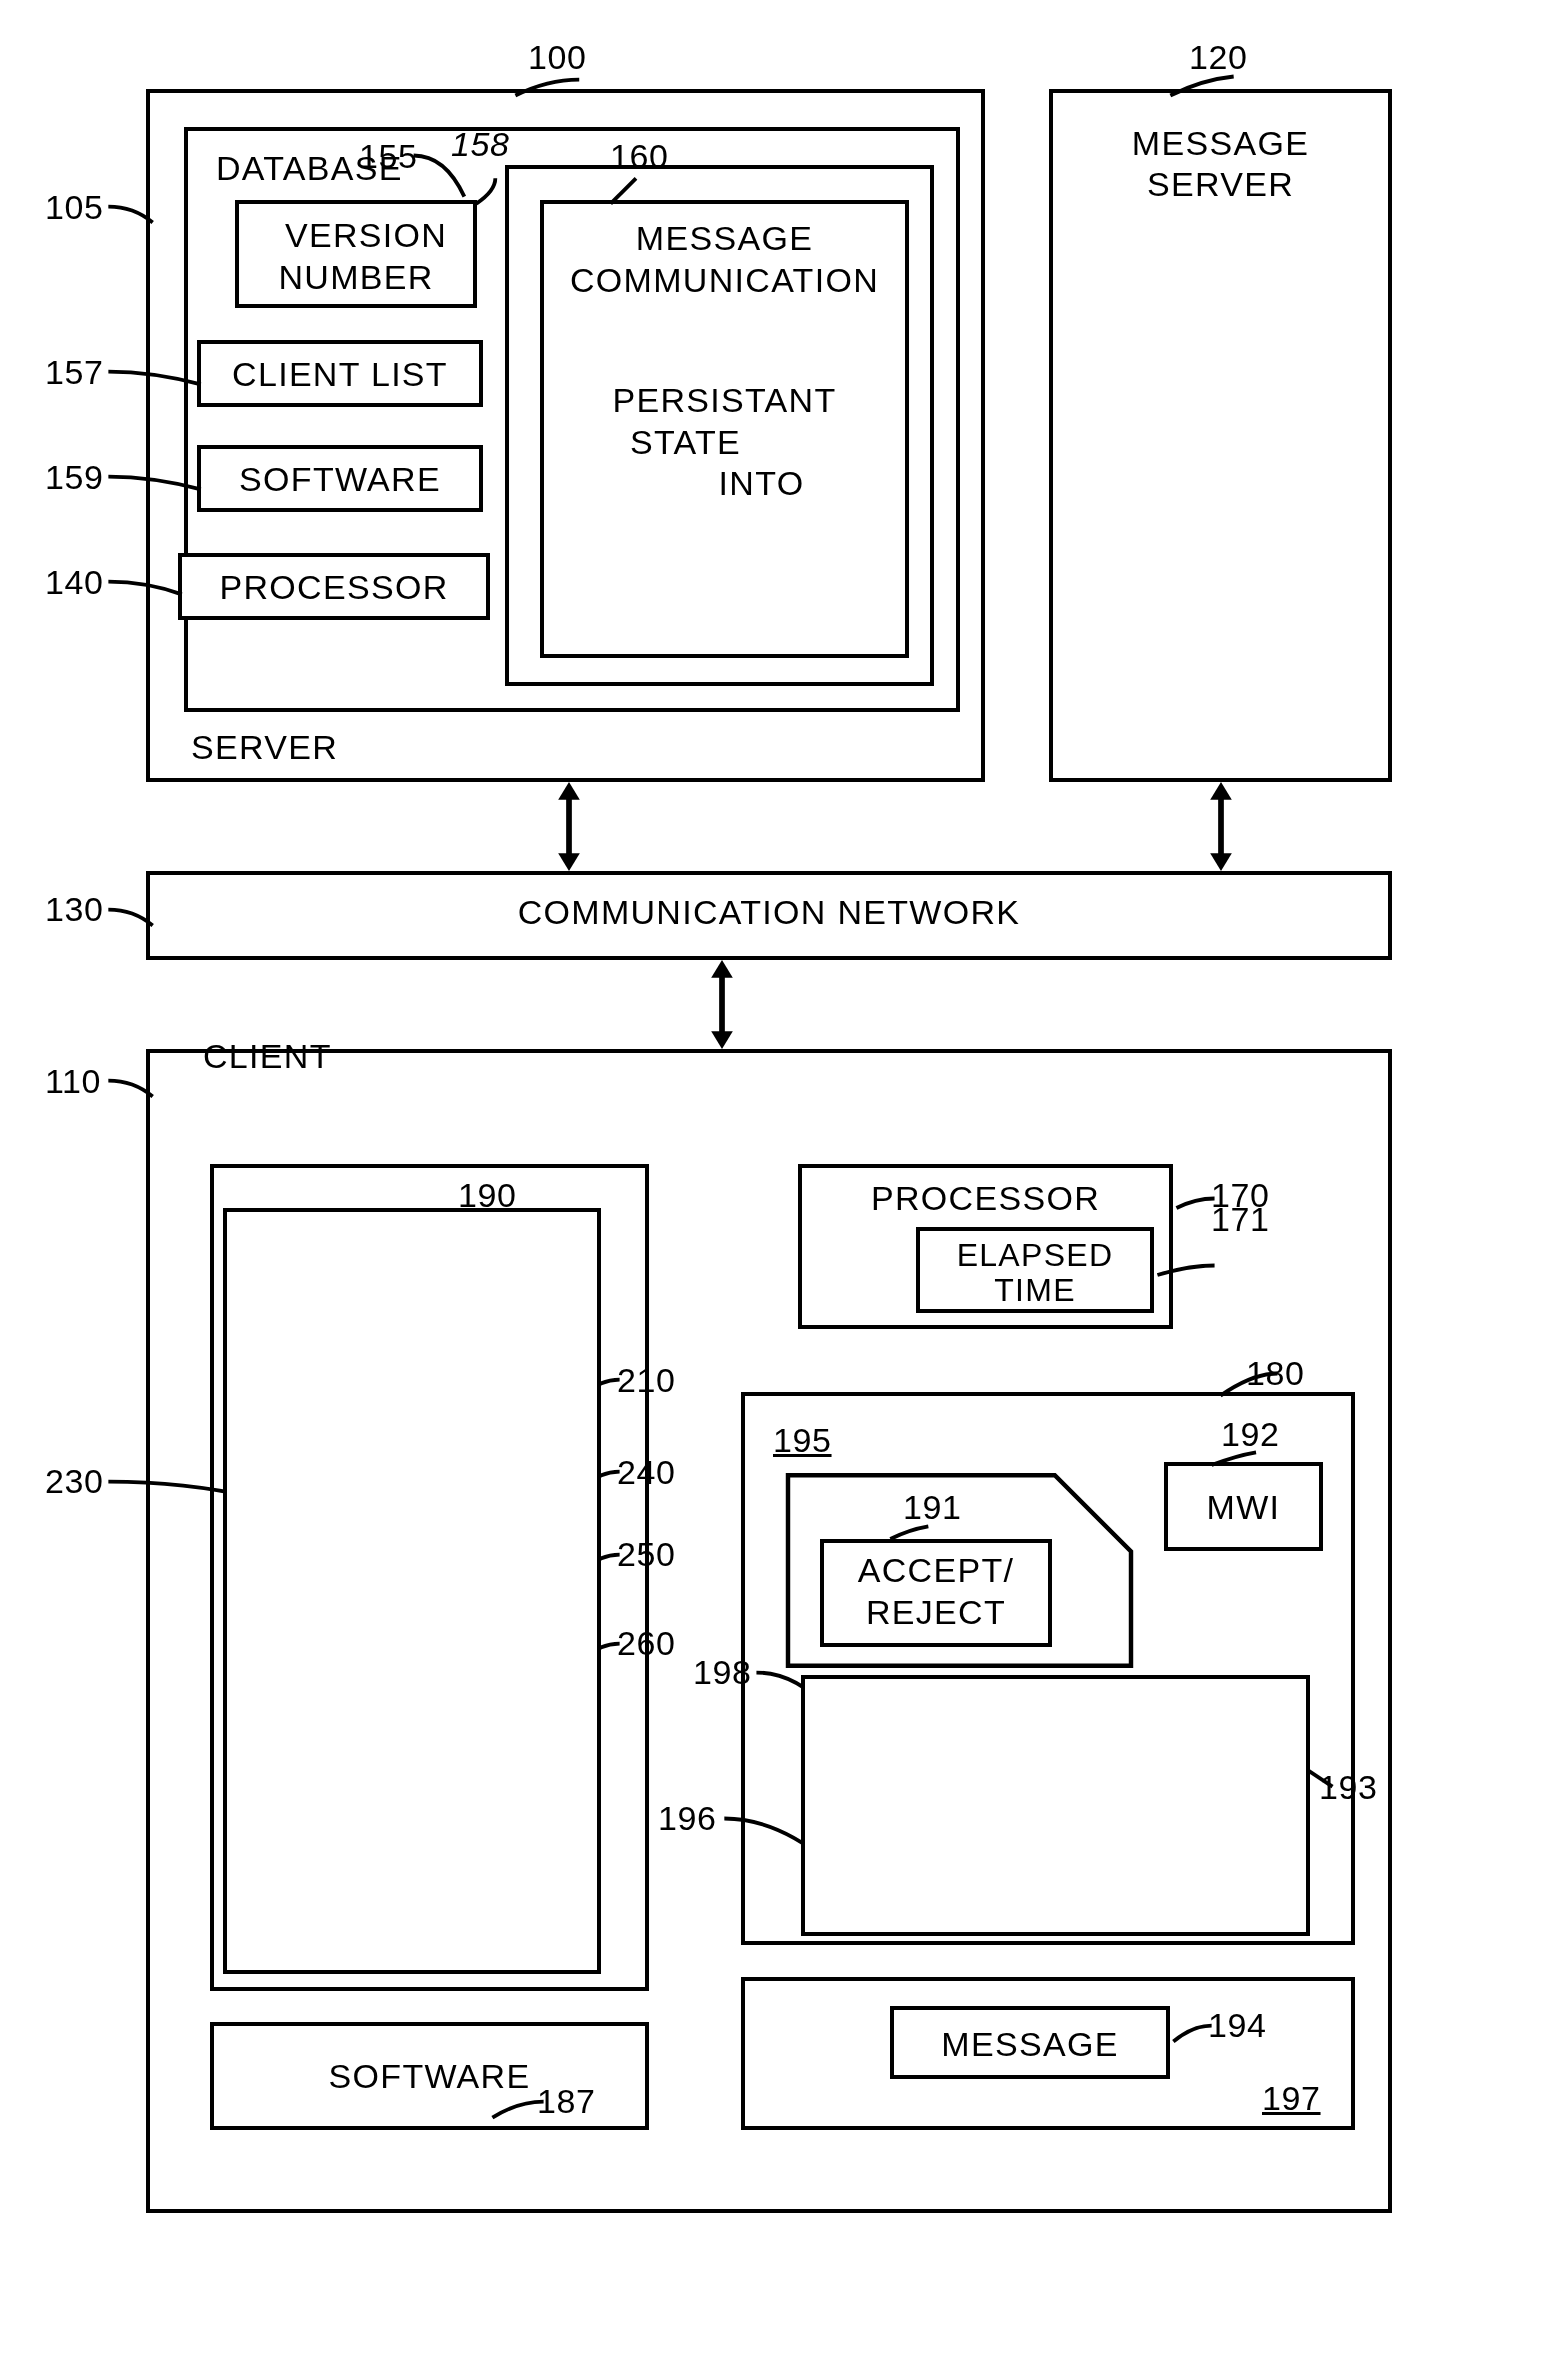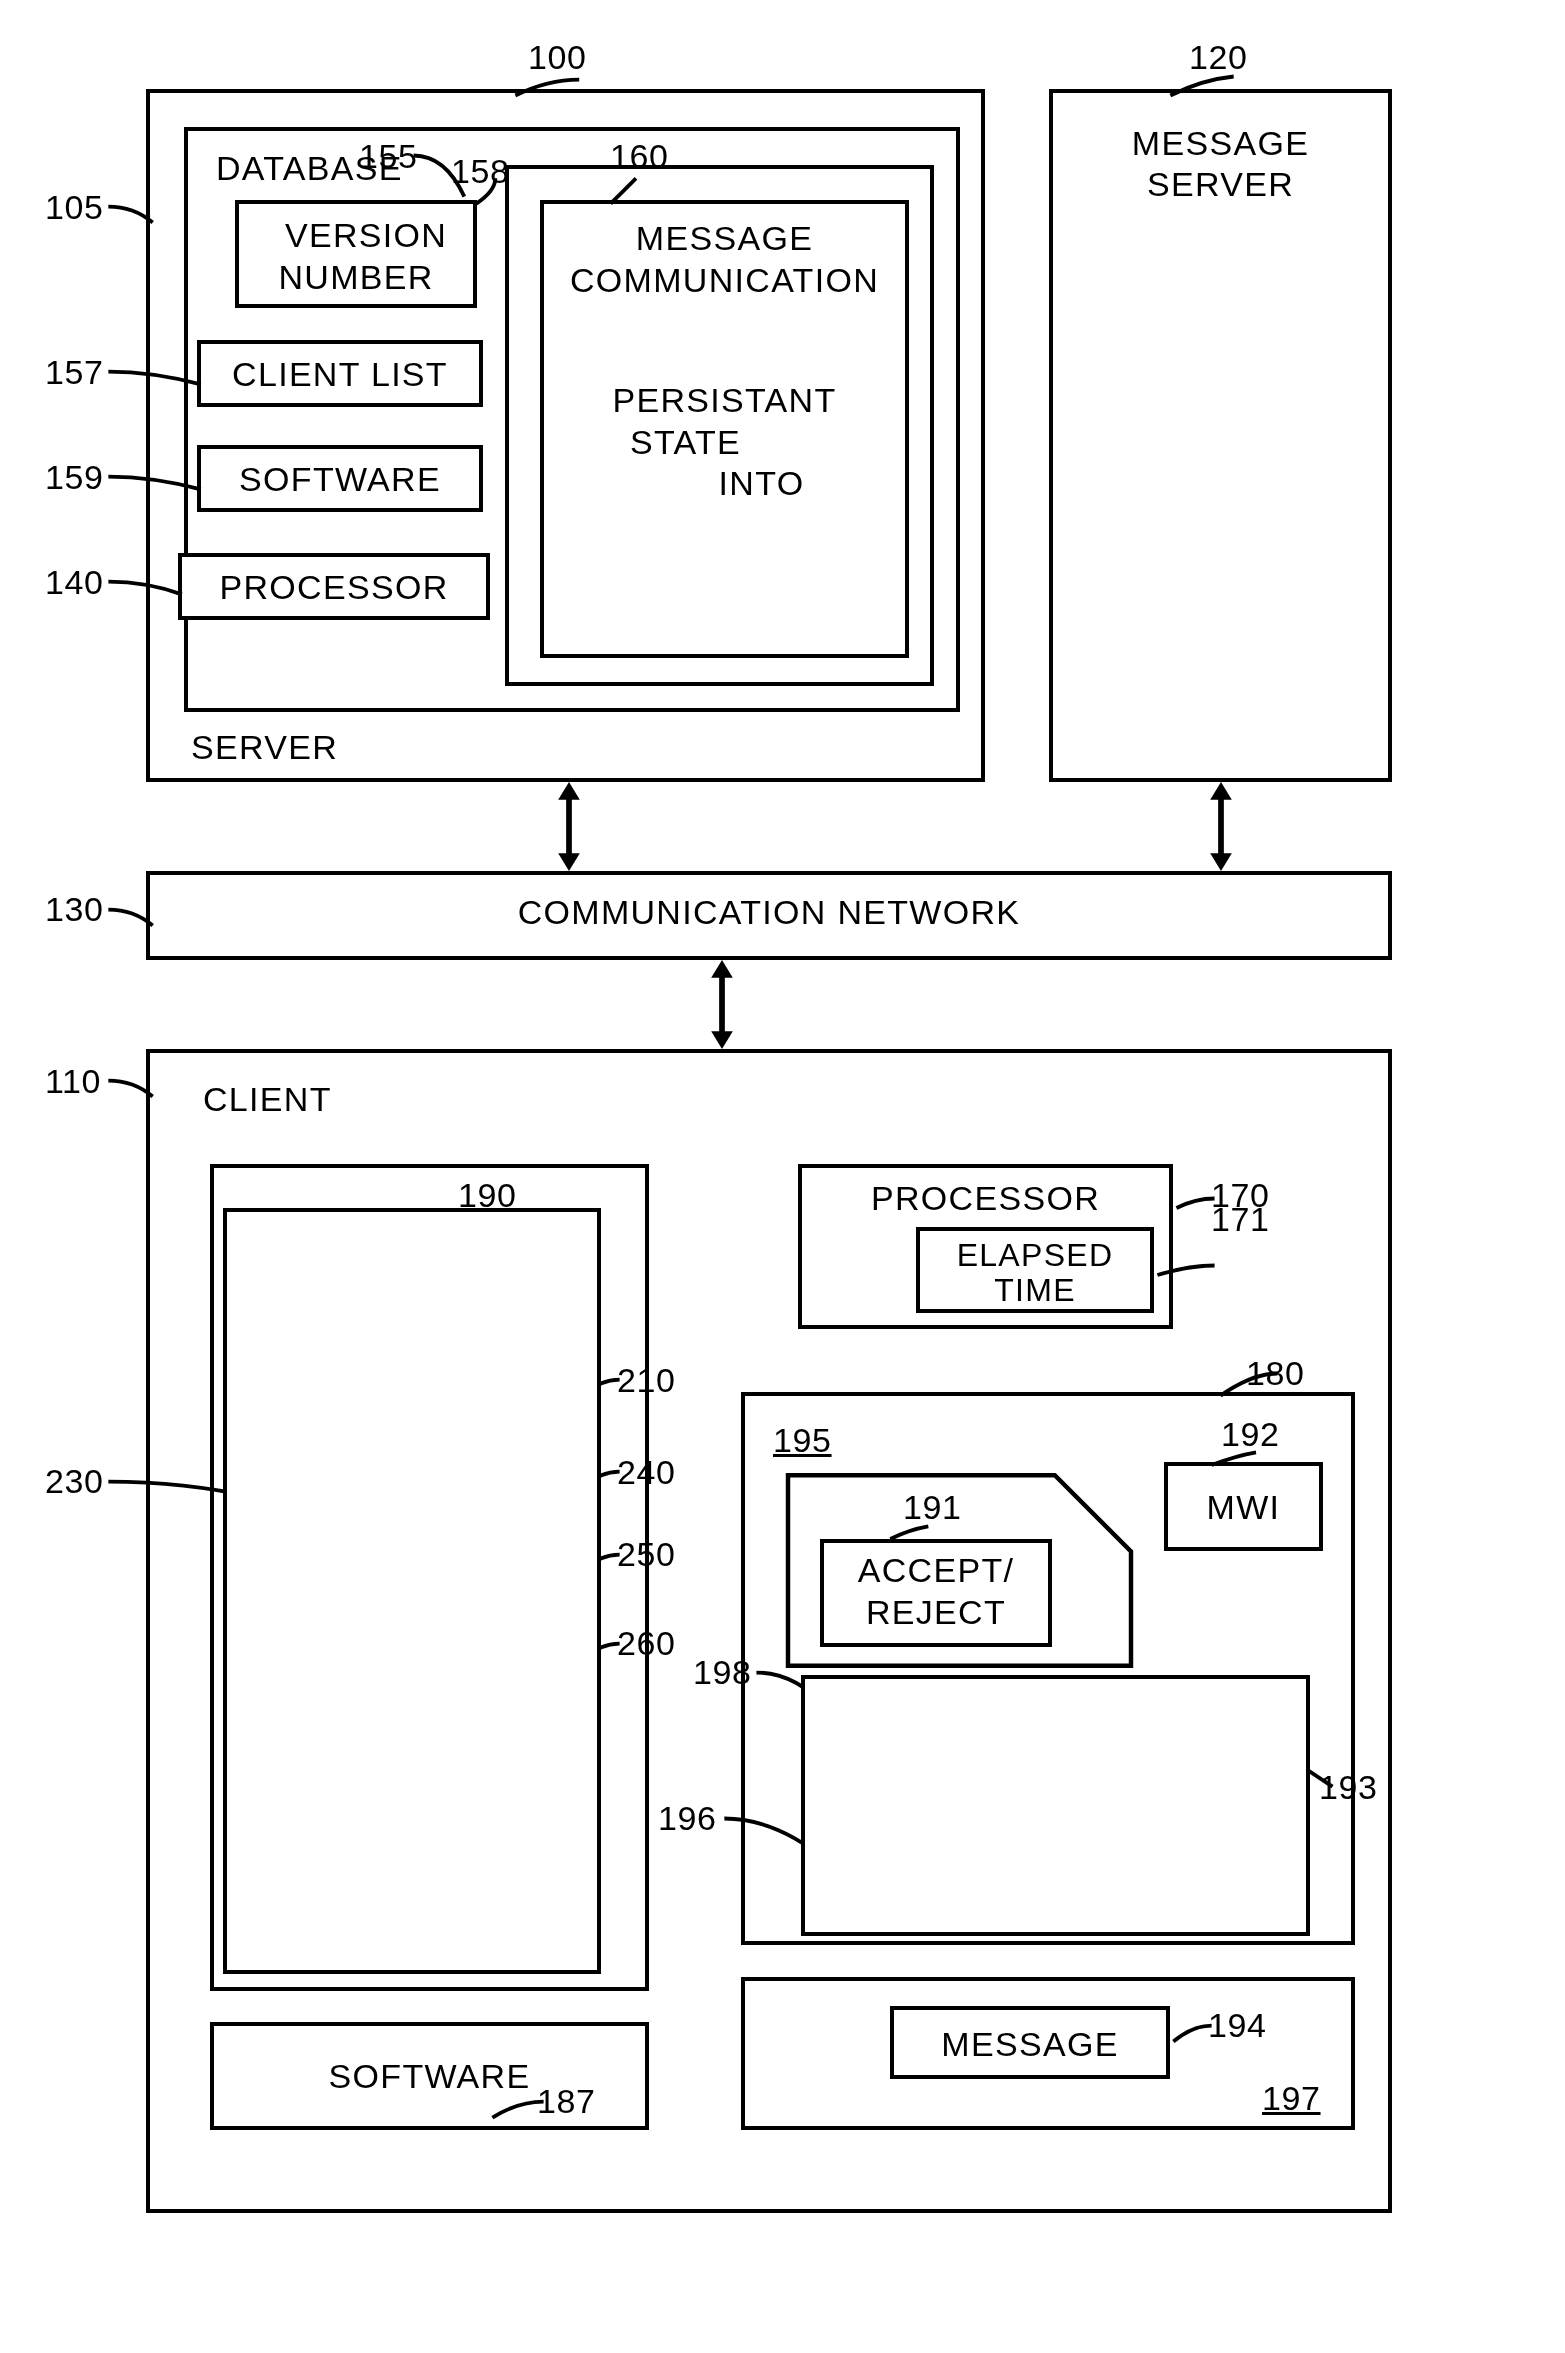--- a/index.html
+++ b/index.html
@@ -53,21 +53,21 @@
 
 <div class="ref" style="left:359px; top:137px;">155</div>
 <svg class="leader" style="left:407px; top:146px;" width="64" height="57" viewBox="0 0 100 90">
     <path d="M10 15 Q60 15 90 80" stroke="#000" stroke-width="6" fill="none"></path>
   </svg>
 
 <div class="box" style="left:235px; top:200px; width:242px; height:108px;"></div>
 <div class="label center" style="left:235px; width:262px; top:216px;">VERSION</div>
 <div class="label center" style="left:235px; width:242px; top:258px;">NUMBER</div>
 
-<div class="ref" style="left:451px; top:152px;">158</div>
+<div class="ref" style="left:451px; top:125px;font-style:italic;">158</div>
 <svg class="leader" style="left:470px; top:172px;" width="38" height="38" viewBox="0 0 60 60">
     <path d="M40 10 Q40 30 10 50" stroke="#000" stroke-width="6" fill="none"></path>
   </svg>
 
 <div class="box" style="left:197px; top:340px; width:286px; height:67px;"></div>
 <div class="label center" style="left:197px; width:286px; top:355px;">CLIENT LIST</div>
 
 <div class="ref" style="left:45px; top:353px;">157</div>
 <svg class="leader" style="left:102px; top:362px;" width="102" height="32" viewBox="0 0 160 50">
     <path d="M10 15 Q80 15 155 35" stroke="#000" stroke-width="6" fill="none"></path>
@@ -131,21 +131,21 @@
   <polygon points="25,140 8,112 42,112" fill="#000"></polygon>
 </svg>
 
 <svg class="arrow" style="left:706px; top:960px;" width="32" height="89" viewBox="0 0 50 140">
   <line x1="25" y1="20" x2="25" y2="120" stroke="#000" stroke-width="9"></line>
   <polygon points="25,0 8,28 42,28" fill="#000"></polygon>
   <polygon points="25,140 8,112 42,112" fill="#000"></polygon>
 </svg>
 
 <div class="box" style="left:146px; top:1049px; width:1246px; height:1164px;"></div>
-<div class="label" style="left:203px; top:1080px;">CLIENT</div>
+<div class="label" style="left:203px; top:1037px;">CLIENT</div>
 
 <div class="ref" style="left:45px; top:1062px;">110</div>
 <svg class="leader" style="left:102px; top:1071px;" width="57" height="32" viewBox="0 0 90 50">
     <path d="M10 15 Q50 15 80 40" stroke="#000" stroke-width="6" fill="none"></path>
   </svg>
 
 <div class="box" style="left:210px; top:1164px; width:439px; height:827px;"></div>
 
 <div class="ref" style="left:458px; top:1176px;">190</div>
 <svg class="leader" style="left:445px; top:1208px;" width="51" height="32" viewBox="0 0 80 50">

